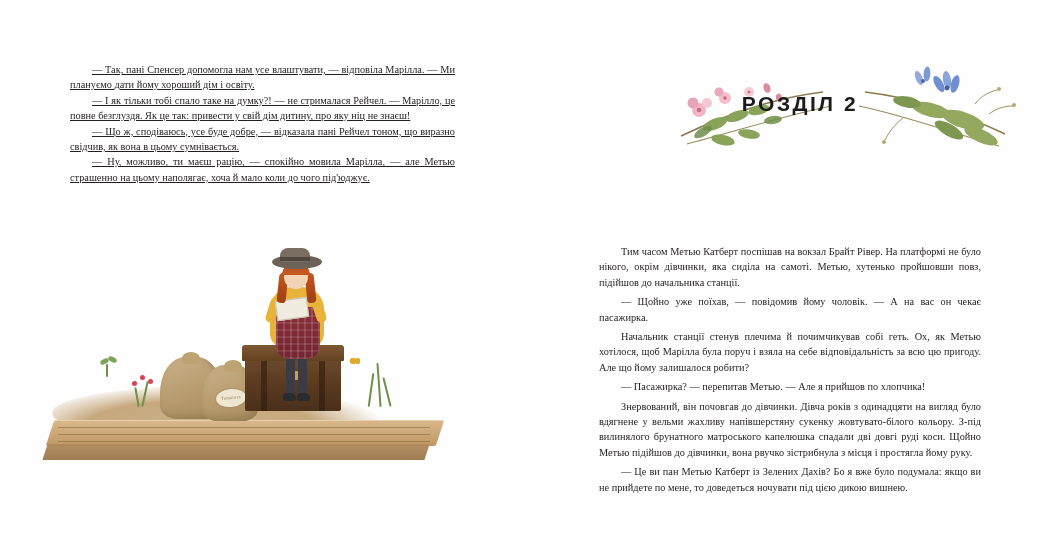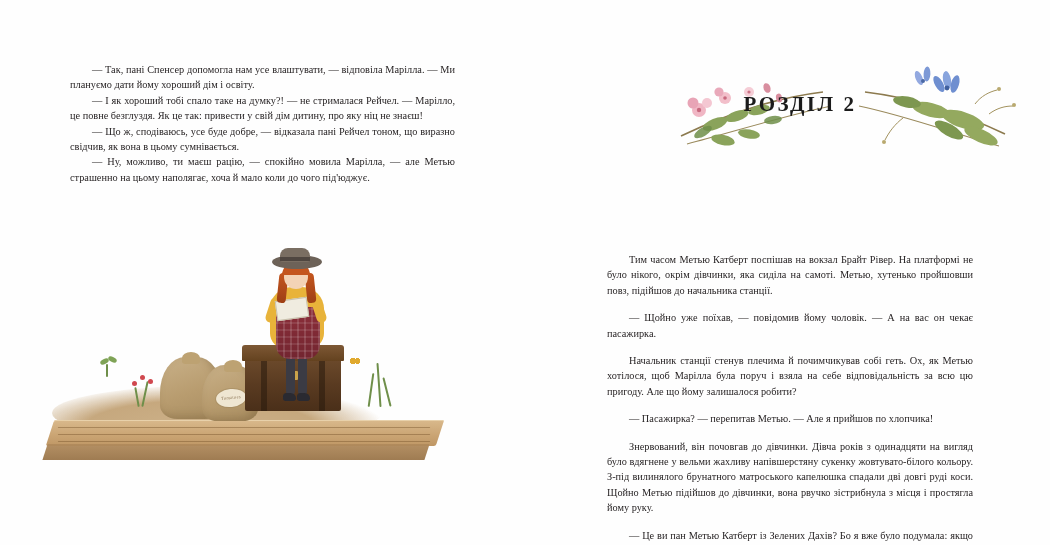--- a/index.html
+++ b/index.html
@@ -32,20 +32,21 @@
   .text-block-left {
     position: absolute;
     left: 70px;
     top: 62px;
     width: 385px;
     font-size: 10.3px;
     line-height: 15.4px;
     text-align: justify;
     text-justify: inter-word;
     color: #231f20;
+    text-decoration: underline;
   }
   .text-block-left p {
     margin: 0;
     text-indent: 22px;
   }
 
   
   .illus-left {
     position: absolute;
     left: 40px;
@@ -317,51 +318,51 @@
     top: 58px;
     width: 360px;
     height: 110px;
   }
   .chapter-title {
     position: absolute;
     left: 180px;
     top: 92px;
     width: 190px;
     text-align: center;
-    font-family: Liberation Serif, serif;
+    font-family: Liberation Sans, sans-serif;
     font-weight: bold;
     font-size: 21px;
     letter-spacing: 2.5px;
     color: #1b1b1b;
   }
   .text-block-right {
     position: absolute;
     left: 70px;
     top: 240px;
     width: 390px;
     font-size: 10.3px;
     line-height: 15.4px;
     text-align: justify;
     color: #231f20;
   }
   .text-block-right p {
-    margin: 12px;
+    margin: 4px;
     text-indent: 22px;
   }
 </style>
 </head>
 <body>
 
 <div class="spread">
 
   <div class="page-left">
 
     <div class="text-block-left">
       <p>— Так, пані Спенсер допомогла нам усе влаштувати, — відповіла Марілла. — Ми плануємо дати йому хороший дім і освіту.</p>
-      <p>— І як хороший тобі спало таке на думку?! — не стрималася Рейчел. — Марілло, це повне безглуздя. Як це так: привести у свій дім дитину, про яку ніц не знаєш!</p>
+      <p>— І як тільки тобі спало таке на думку?! — не стрималася Рейчел. — Марілло, це повне безглуздя. Як це так: привести у свій дім дитину, про яку ніц не знаєш!</p>
       <p>— Що ж, сподіваюсь, усе буде добре, — відказала пані Рейчел тоном, що виразно свідчив, як вона в цьому сумнівається.</p>
       <p>— Ну, можливо, ти маєш рацію, — спокійно мовила Марілла, — але Метью страшенно на цьому наполягає, хоча й мало коли до чого під'юджує.</p>
     </div>
 
     <div class="illus-left">
 
       <div class="ground"></div>
 
       <div class="dock">
         <div class="dock-top"></div>

